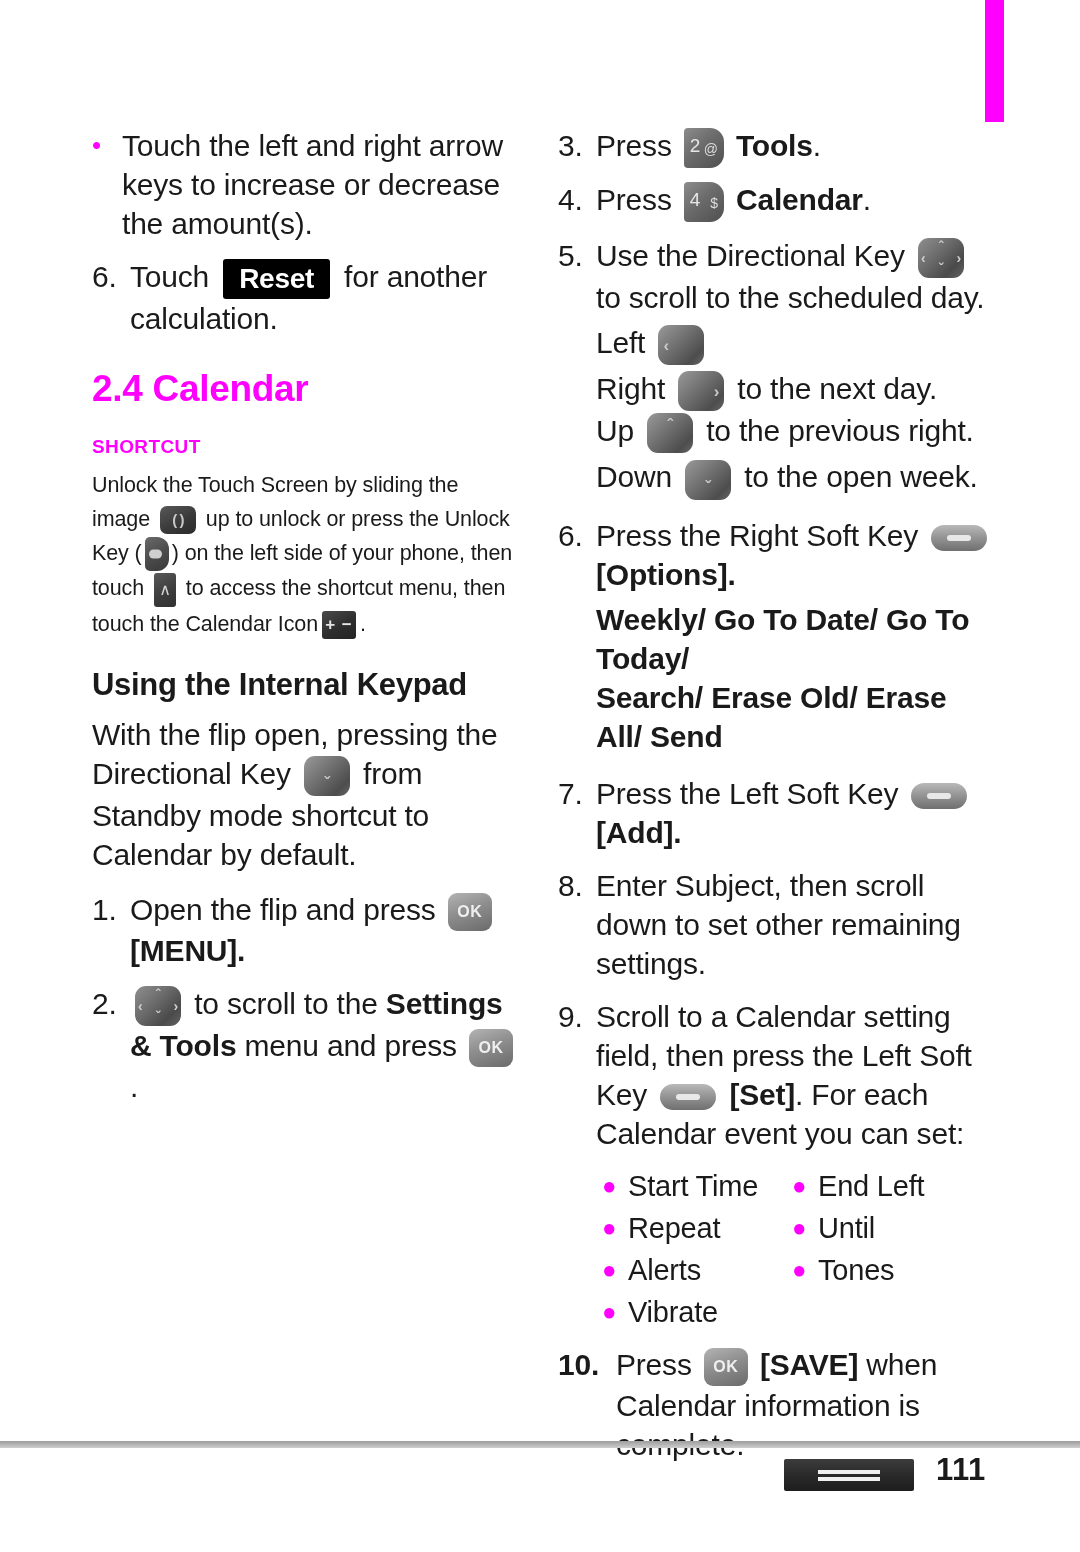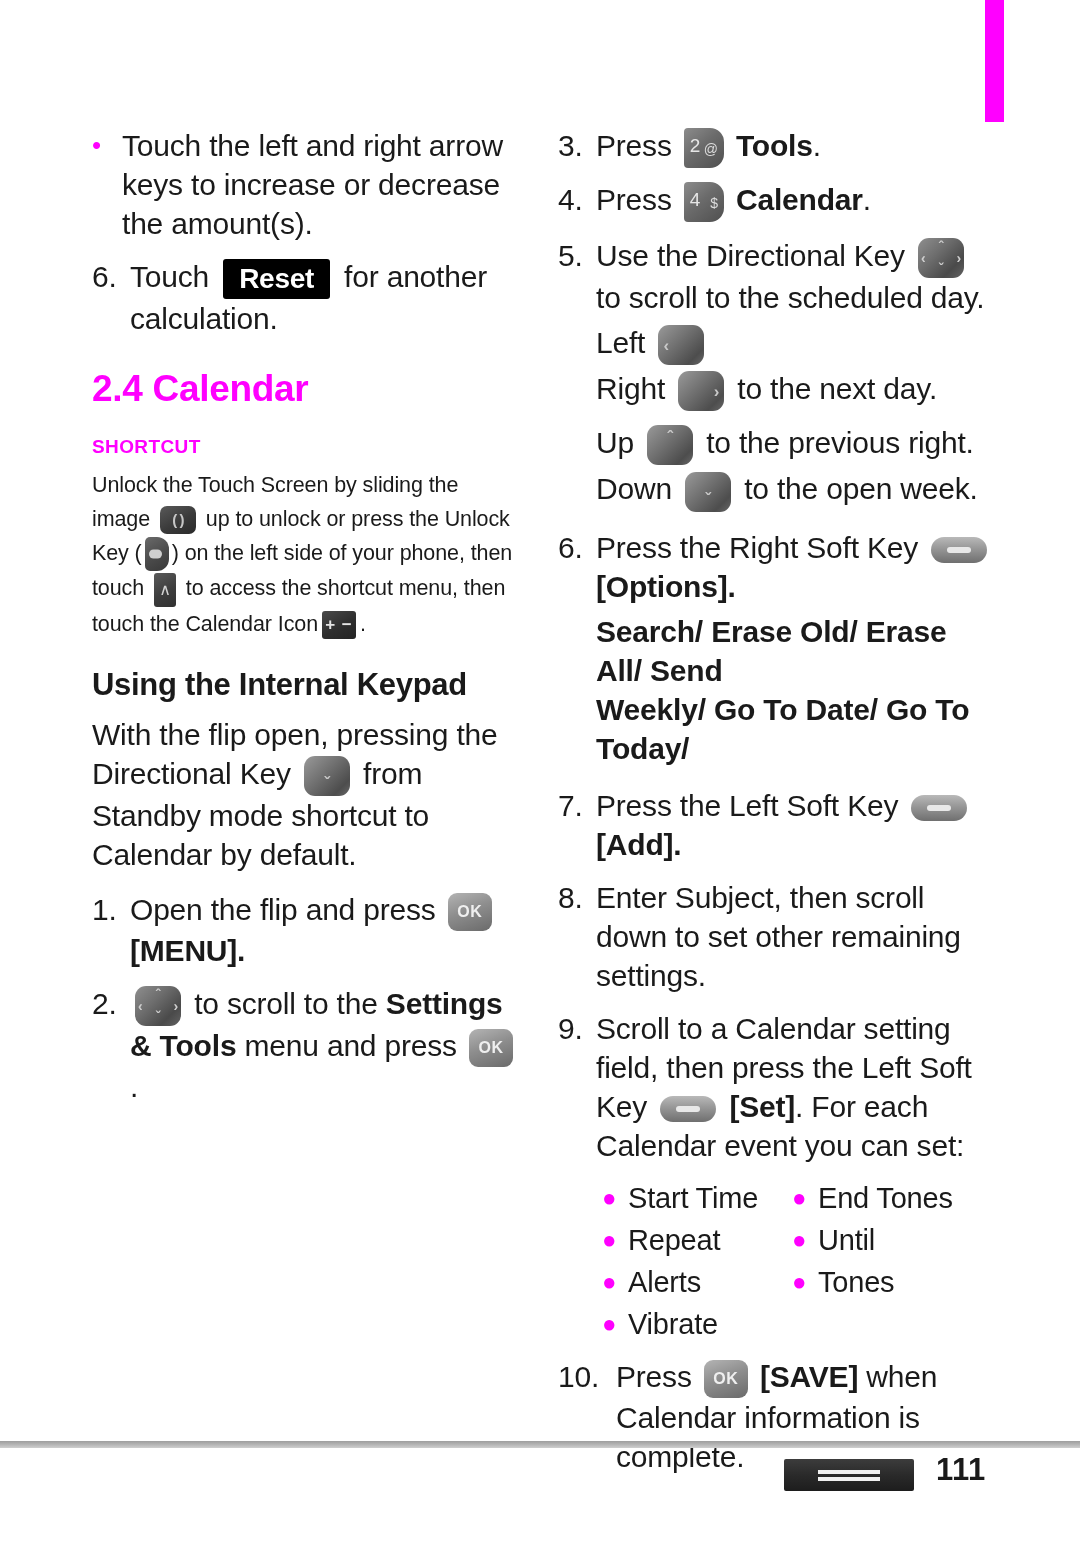--- a/index.html
+++ b/index.html
@@ -413,21 +413,21 @@
         </span>
         <span>to scroll to the scheduled day.</span>
       </span>
     </div>
 
     <div class="indent" style="margin-bottom:16px;">
       <div class="para tight" style="margin-bottom:4px;">
         <span>Left</span>
         <span class="key k-arrow left"><span class="g">‹</span></span>
       </div>
-      <div class="para tight" style="margin-bottom:12px;">
+      <div class="para tight" style="margin-bottom:0;">
         <span>Right</span>
         <span class="key k-arrow right"><span class="g">›</span></span>
         <span>to the next day.</span>
       </div>
       <div class="para tight" style="margin-bottom:4px;">
         <span>Up</span>
         <span class="key k-arrow up"><span class="g">ˆ</span></span>
         <span>to the previous right.</span>
       </div>
       <div class="para tight" style="margin-bottom:4px;">
@@ -441,22 +441,22 @@
       <span class="marker">6.</span>
       <span class="body">
         <span>Press the Right Soft Key</span>
         <span class="key k-soft"></span>
         <br>
         <b>[Options].</b>
       </span>
     </div>
 
     <div class="indent" style="margin-bottom:18px;">
+      <div class="para tight b" style="margin-bottom:0;">Weekly/ Go To Date/ Go To Today/</div>
       <div class="para tight b" style="margin-bottom:0;">Search/ Erase Old/ Erase All/ Send</div>
-      <div class="para tight b" style="margin-bottom:0;">Weekly/ Go To Date/ Go To Today/</div>
     </div>
 
     <div class="row">
       <span class="marker">7.</span>
       <span class="body">
         <span>Press the Left Soft Key</span>
         <span class="key k-soft"></span>
         <br>
         <b>[Add].</b>
       </span>
@@ -477,21 +477,21 @@
     </div>
 
     <div class="settings-grid">
       <div class="settings-row">
         <div class="settings-cell">
           <span class="dot">●</span>
           <span>Start Time</span>
         </div>
         <div class="settings-cell">
           <span class="dot">●</span>
-          <span>End Tones</span>
+          <span>End Left</span>
         </div>
       </div>
       <div class="settings-row">
         <div class="settings-cell">
           <span class="dot">●</span>
           <span>Repeat</span>
         </div>
         <div class="settings-cell">
           <span class="dot">●</span>
           <span>Until</span>
@@ -509,21 +509,21 @@
       </div>
       <div class="settings-row">
         <div class="settings-cell">
           <span class="dot">●</span>
           <span>Vibrate</span>
         </div>
       </div>
     </div>
 
     <div class="row">
-      <span class="marker" style="width:58px;">10.</span>
+      <span class="marker" style="width:58px;font-weight:bold;">10.</span>
       <span class="body">
         <span>Press</span>
         <span class="key k-ok">OK</span>
         <b>[SAVE]</b>
         <span>when Calendar information is complete.</span>
       </span>
     </div>
 
   </div>
 </div>

